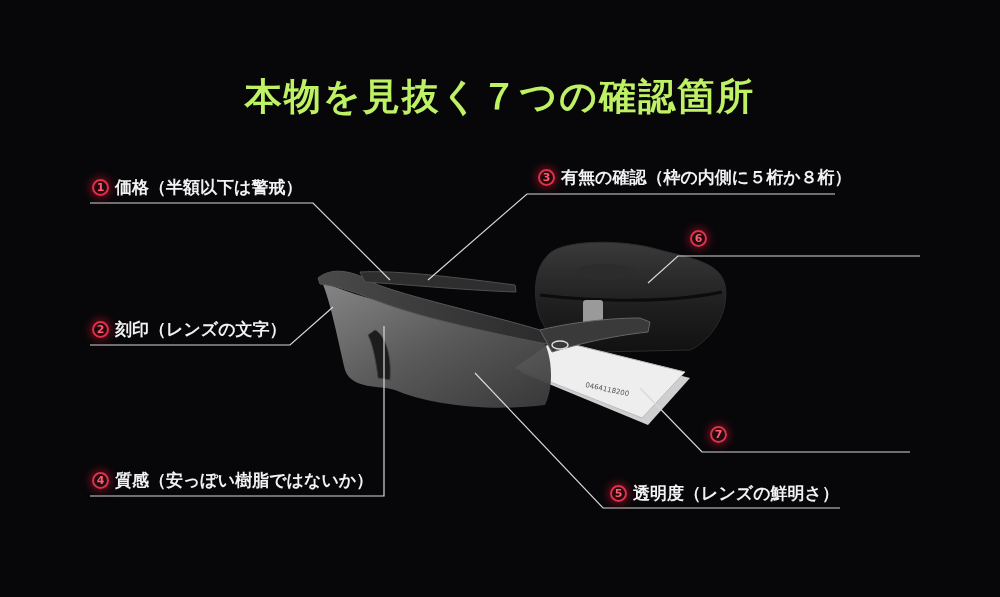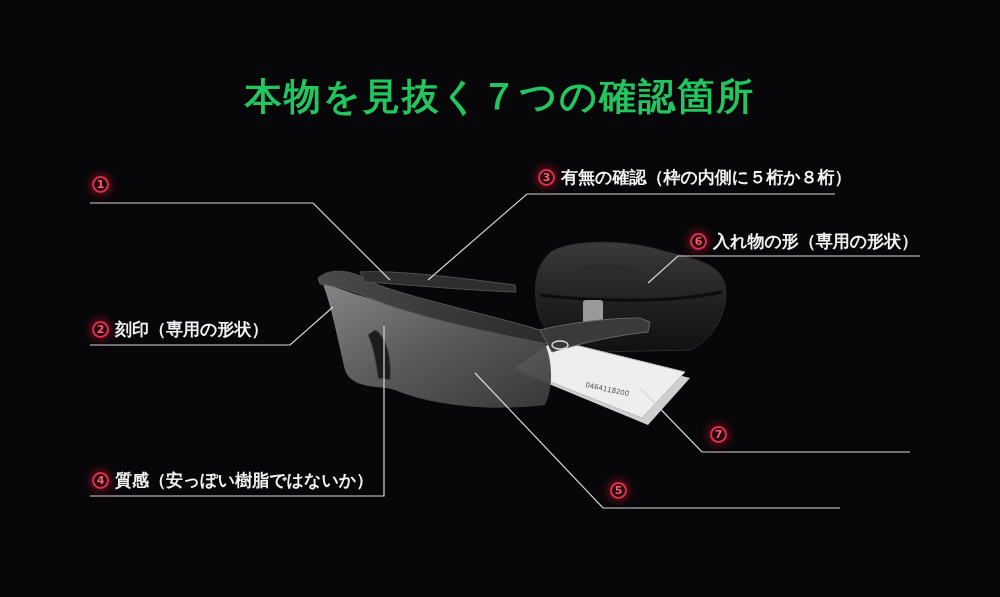--- a/index.html
+++ b/index.html
@@ -7,21 +7,21 @@
       width: 1000px; height: 597px; overflow: hidden;
       background: #070709;
       font-family: "DejaVu Sans", "Liberation Sans", sans-serif;
       color: #ffffff;
       position: relative;
     }
     .canvas { position: absolute; left: 0; top: 0; width: 1000px; height: 597px; }
     .title {
       position: absolute; left: 0; top: 72px; width: 1000px;
       text-align: center; font-size: 37px; font-weight: bold;
-      letter-spacing: 2px; color: #22c55e;
+      letter-spacing: 2px; color: #bef264;
     }
     .label {
       position: absolute; display: flex; align-items: center;
       font-size: 17px; font-weight: bold; color: #f2f2f2; white-space: nowrap;
     }
     .badge {
       width: 17px; height: 17px; border-radius: 50%;
       border: 2px solid #e0304a; color: #ff5a70;
       font-size: 11px; font-weight: bold;
       display: inline-flex; align-items: center; justify-content: center;
@@ -88,43 +88,44 @@
       <polyline points="835,194 527,194 428,280"></polyline>
       <polyline points="90,496 384,496 384,326"></polyline>
       <polyline points="475,373 603,508 840,508"></polyline>
       <polyline points="920,256 678,256 648,283"></polyline>
       <polyline points="640,388 702,452 910,452"></polyline>
     </g>
   </svg>
 
   <div class="label" style="left:92px; top:176px;">
     <span class="badge">1</span>
+    <span>価格（半額以下は警戒）</span>
   </div>
 
   <div class="label" style="left:92px; top:318px;">
     <span class="badge">2</span>
-    <span>刻印（専用の形状）</span>
+    <span>刻印（レンズの文字）</span>
   </div>
 
   <div class="label" style="left:538px; top:166px;">
     <span class="badge">3</span>
     <span>有無の確認（枠の内側に５桁か８桁）</span>
   </div>
 
   <div class="label" style="left:92px; top:469px;">
     <span class="badge">4</span>
     <span>質感（安っぽい樹脂ではないか）</span>
   </div>
 
   <div class="label" style="left:610px; top:482px;">
     <span class="badge">5</span>
+    <span>透明度（レンズの鮮明さ）</span>
   </div>
 
   <div class="label" style="left:690px; top:230px;">
     <span class="badge">6</span>
-    <span>入れ物の形（専用の形状）</span>
   </div>
 
   <div class="label" style="left:710px; top:426px;">
     <span class="badge">7</span>
   </div>
 
 </div>
 
 </body></html>

